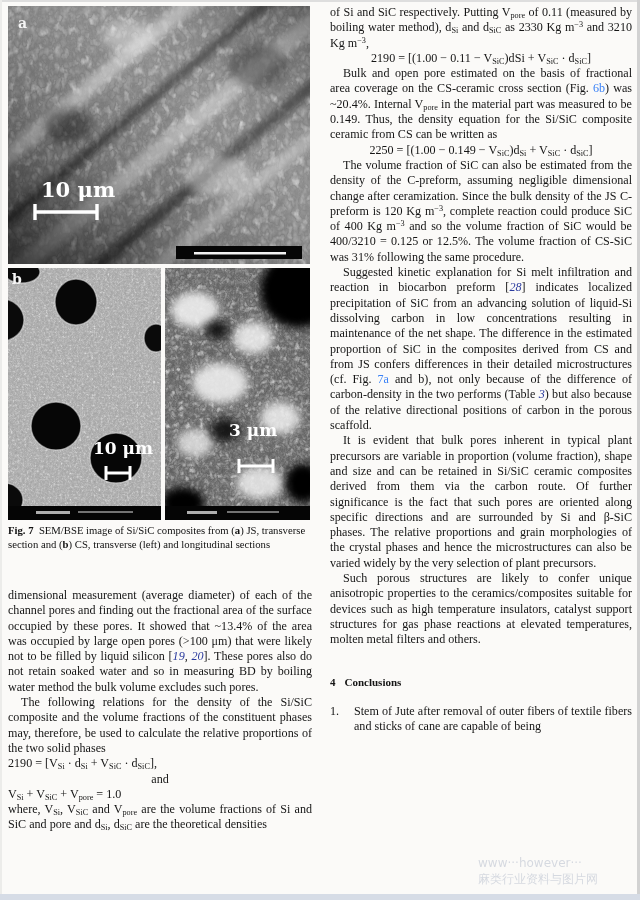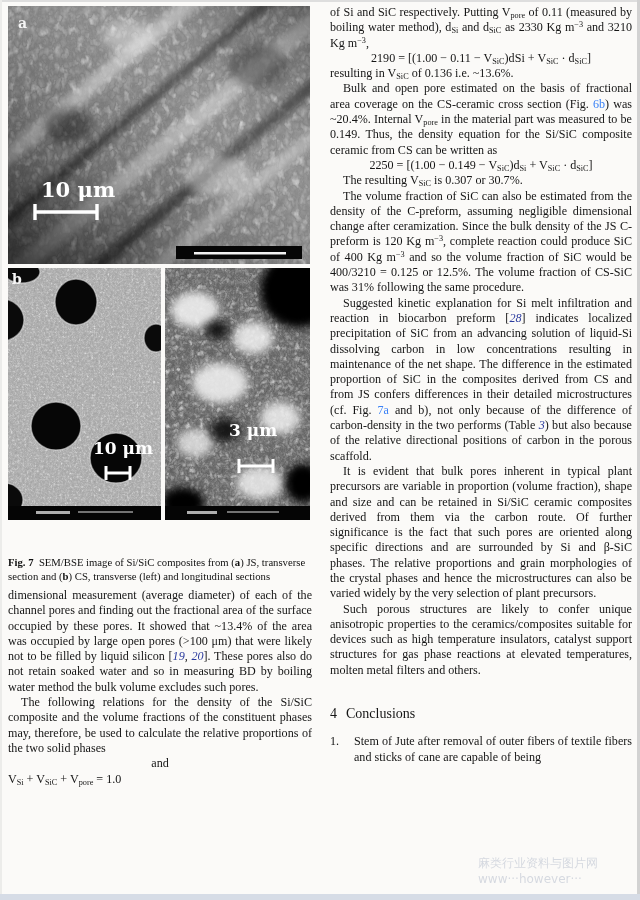--- a/index.html
+++ b/index.html
@@ -11,39 +11,39 @@
   .edge-top{position:absolute;left:0;top:0;width:640px;height:2px;background:#dedede;}
   .edge-right{position:absolute;right:0;top:0;width:3px;height:900px;background:#d2d2d2;}
   .edge-left{position:absolute;left:0;top:0;width:2px;height:900px;background:#ececea;}
   .edge-bottom{position:absolute;left:0;top:894px;width:640px;height:6px;background:#d6dce6;}
 
   .figure-wrap{position:absolute;left:8px;top:6px;width:302px;}
   .panel{display:block;}
   .panel-b-row{display:flex;gap:4px;margin-top:4px;}
 
   .caption{
-    position:absolute;left:8px;top:556px;width:302px;
+    position:absolute;left:8px;top:524px;width:302px;
     font-size:10.7px;line-height:13.6px;color:#101010;text-align:left;
   }
   .caption b{font-weight:bold;}
 
   .col{position:absolute;text-align:justify;font-size:12.1px;line-height:15.3px;overflow:hidden;}
   .col-left{left:8px;top:576px;width:304px;height:318px;margin-top:12px;}
   .col-right{left:330px;top:5px;width:302px;height:888px;}
   .col p{margin:0;}
   .col p.ind{text-indent:13px;}
   .eq{margin:5px 0;text-align:center;}
   .eq-left{margin:7px 0;text-align:left;}
   .and-line{margin:2px 0 2px 2px;text-align:center;}
   sub{font-size:68%;vertical-align:-0.3em;line-height:0;}
   sup{font-size:68%;vertical-align:0.45em;line-height:0;}
   .cite{color:#2b3b9e;font-style:italic;}
   .figref{color:#3b82f6;}
 
-  .sec-heading{font-weight:normal;font-size:14px;margin:28px 0 13px 0;text-align:left;}
+  .sec-heading{font-weight:bold;font-size:11px;margin:28px 0 13px 0;text-align:left;}
   .sec-heading .num{margin-right:9px;}
   .li{display:flex;}
   .li-num{width:24px;flex:none;}
   .li-text{flex:1;text-align:justify;}
 
   .watermark{
     position:absolute;left:478px;top:855px;width:162px;
     color:#a9b2c4;opacity:.45;font-size:12px;line-height:16px;
     font-family:"DejaVu Sans",sans-serif;text-align:left;pointer-events:none;
   }
@@ -178,40 +178,40 @@
       <path d="M74 191 v14 M74 198 h34 M108 191 v14" stroke="#ffffff" stroke-width="3" fill="none"></path>
     </svg>
   </div>
 </div>
 
 <div class="caption"><b>Fig. 7</b>&nbsp; SEM/BSE image of Si/SiC composites from (<b>a</b>) JS, transverse section and (<b>b</b>) CS, transverse (left) and longitudinal sections</div>
 
 <div class="col col-left">
   <p>dimensional measurement (average diameter) of each of the channel pores and finding out the fractional area of the surface occupied by these pores. It showed that ~13.4% of the area was occupied by large open pores (&gt;100 μm) that were likely not to be filled by liquid silicon [<span class="cite">19</span>, <span class="cite">20</span>]. These pores also do not retain soaked water and so in measuring BD by boiling water method the bulk volume excludes such pores.</p>
   <p class="ind">The following relations for the density of the Si/SiC composite and the volume fractions of the constituent phases may, therefore, be used to calculate the relative proportions of the two solid phases</p>
+  <p class="eq-left">2190 = [V<sub>Si</sub> · d<sub>Si</sub> + V<sub>SiC</sub> · d<sub>SiC</sub>],</p>
   <p class="and-line">and</p>
   <p class="eq-left">V<sub>Si</sub> + V<sub>SiC</sub> + V<sub>pore</sub> = 1.0</p>
+  <p>where, V<sub>Si</sub>, V<sub>SiC</sub> and V<sub>pore</sub> are the volume fractions of Si and SiC and pore and d<sub>Si</sub>, d<sub>SiC</sub> are the theoretical densities</p>
 </div>
 
 <div class="col col-right">
   <p>of Si and SiC respectively. Putting V<sub>pore</sub> of 0.11 (measured by boiling water method), d<sub>Si</sub> and d<sub>SiC</sub> as 2330 Kg m<sup>−3</sup> and 3210 Kg m<sup>−3</sup>,</p>
   <p class="eq">2190 = [(1.00 − 0.11 − V<sub>SiC</sub>)dSi + V<sub>SiC</sub> · d<sub>SiC</sub>]</p>
-  <p>resulting in V<sub>SiC</sub> of 0.136 i.e. ~13.6%.</p>
   <p class="ind">Bulk and open pore estimated on the basis of fractional area coverage on the CS-ceramic cross section (Fig. <span class="figref">6b</span>) was ~20.4%. Internal V<sub>pore</sub> in the material part was measured to be 0.149. Thus, the density equation for the Si/SiC composite ceramic from CS can be written as</p>
   <p class="eq">2250 = [(1.00 − 0.149 − V<sub>SiC</sub>)d<sub>Si</sub> + V<sub>SiC</sub> · d<sub>SiC</sub>]</p>
-  <p class="ind">The resulting V<sub>SiC</sub> is 0.307 or 30.7%.</p>
   <p class="ind">The volume fraction of SiC can also be estimated from the density of the C-preform, assuming negligible dimensional change after ceramization. Since the bulk density of the JS C-preform is 120 Kg m<sup>−3</sup>, complete reaction could produce SiC of 400 Kg m<sup>−3</sup> and so the volume fraction of SiC would be 400/3210 = 0.125 or 12.5%. The volume fraction of CS-SiC was 31% following the same procedure.</p>
   <p class="ind">Suggested kinetic explanation for Si melt infiltration and reaction in biocarbon preform [<span class="cite">28</span>] indicates localized precipitation of SiC from an advancing solution of liquid-Si dissolving carbon in low concentrations resulting in maintenance of the net shape. The difference in the estimated proportion of SiC in the composites derived from CS and from JS confers differences in their detailed microstructures (cf. Fig. <span class="figref">7a</span> and b), not only because of the difference of carbon-density in the two performs (Table <span class="cite">3</span>) but also because of the relative directional positions of carbon in the porous scaffold.</p>
   <p class="ind">It is evident that bulk pores inherent in typical plant precursors are variable in proportion (volume fraction), shape and size and can be retained in Si/SiC ceramic composites derived from them via the carbon route. Of further significance is the fact that such pores are oriented along specific directions and are surrounded by Si and β-SiC phases. The relative proportions and grain morphologies of the crystal phases and hence the microstructures can also be varied widely by the very selection of plant precursors.</p>
   <p class="ind">Such porous structures are likely to confer unique anisotropic properties to the ceramics/composites suitable for devices such as high temperature insulators, catalyst support structures for gas phase reactions at elevated temperatures, molten metal filters and others.</p>
   <div class="sec-heading">
     <span class="num">4</span><span>Conclusions</span>
   </div>
   <div class="li">
     <span class="li-num">1.</span>
     <span class="li-text">Stem of Jute after removal of outer fibers of textile fibers and sticks of cane are capable of being</span>
   </div>
 </div>
 
 <div class="watermark">
+  <div>www···however···</div>
   <div>麻类行业资料与图片网</div>
-  <div>www···however···</div>
 </div>
 
 </body></html>

